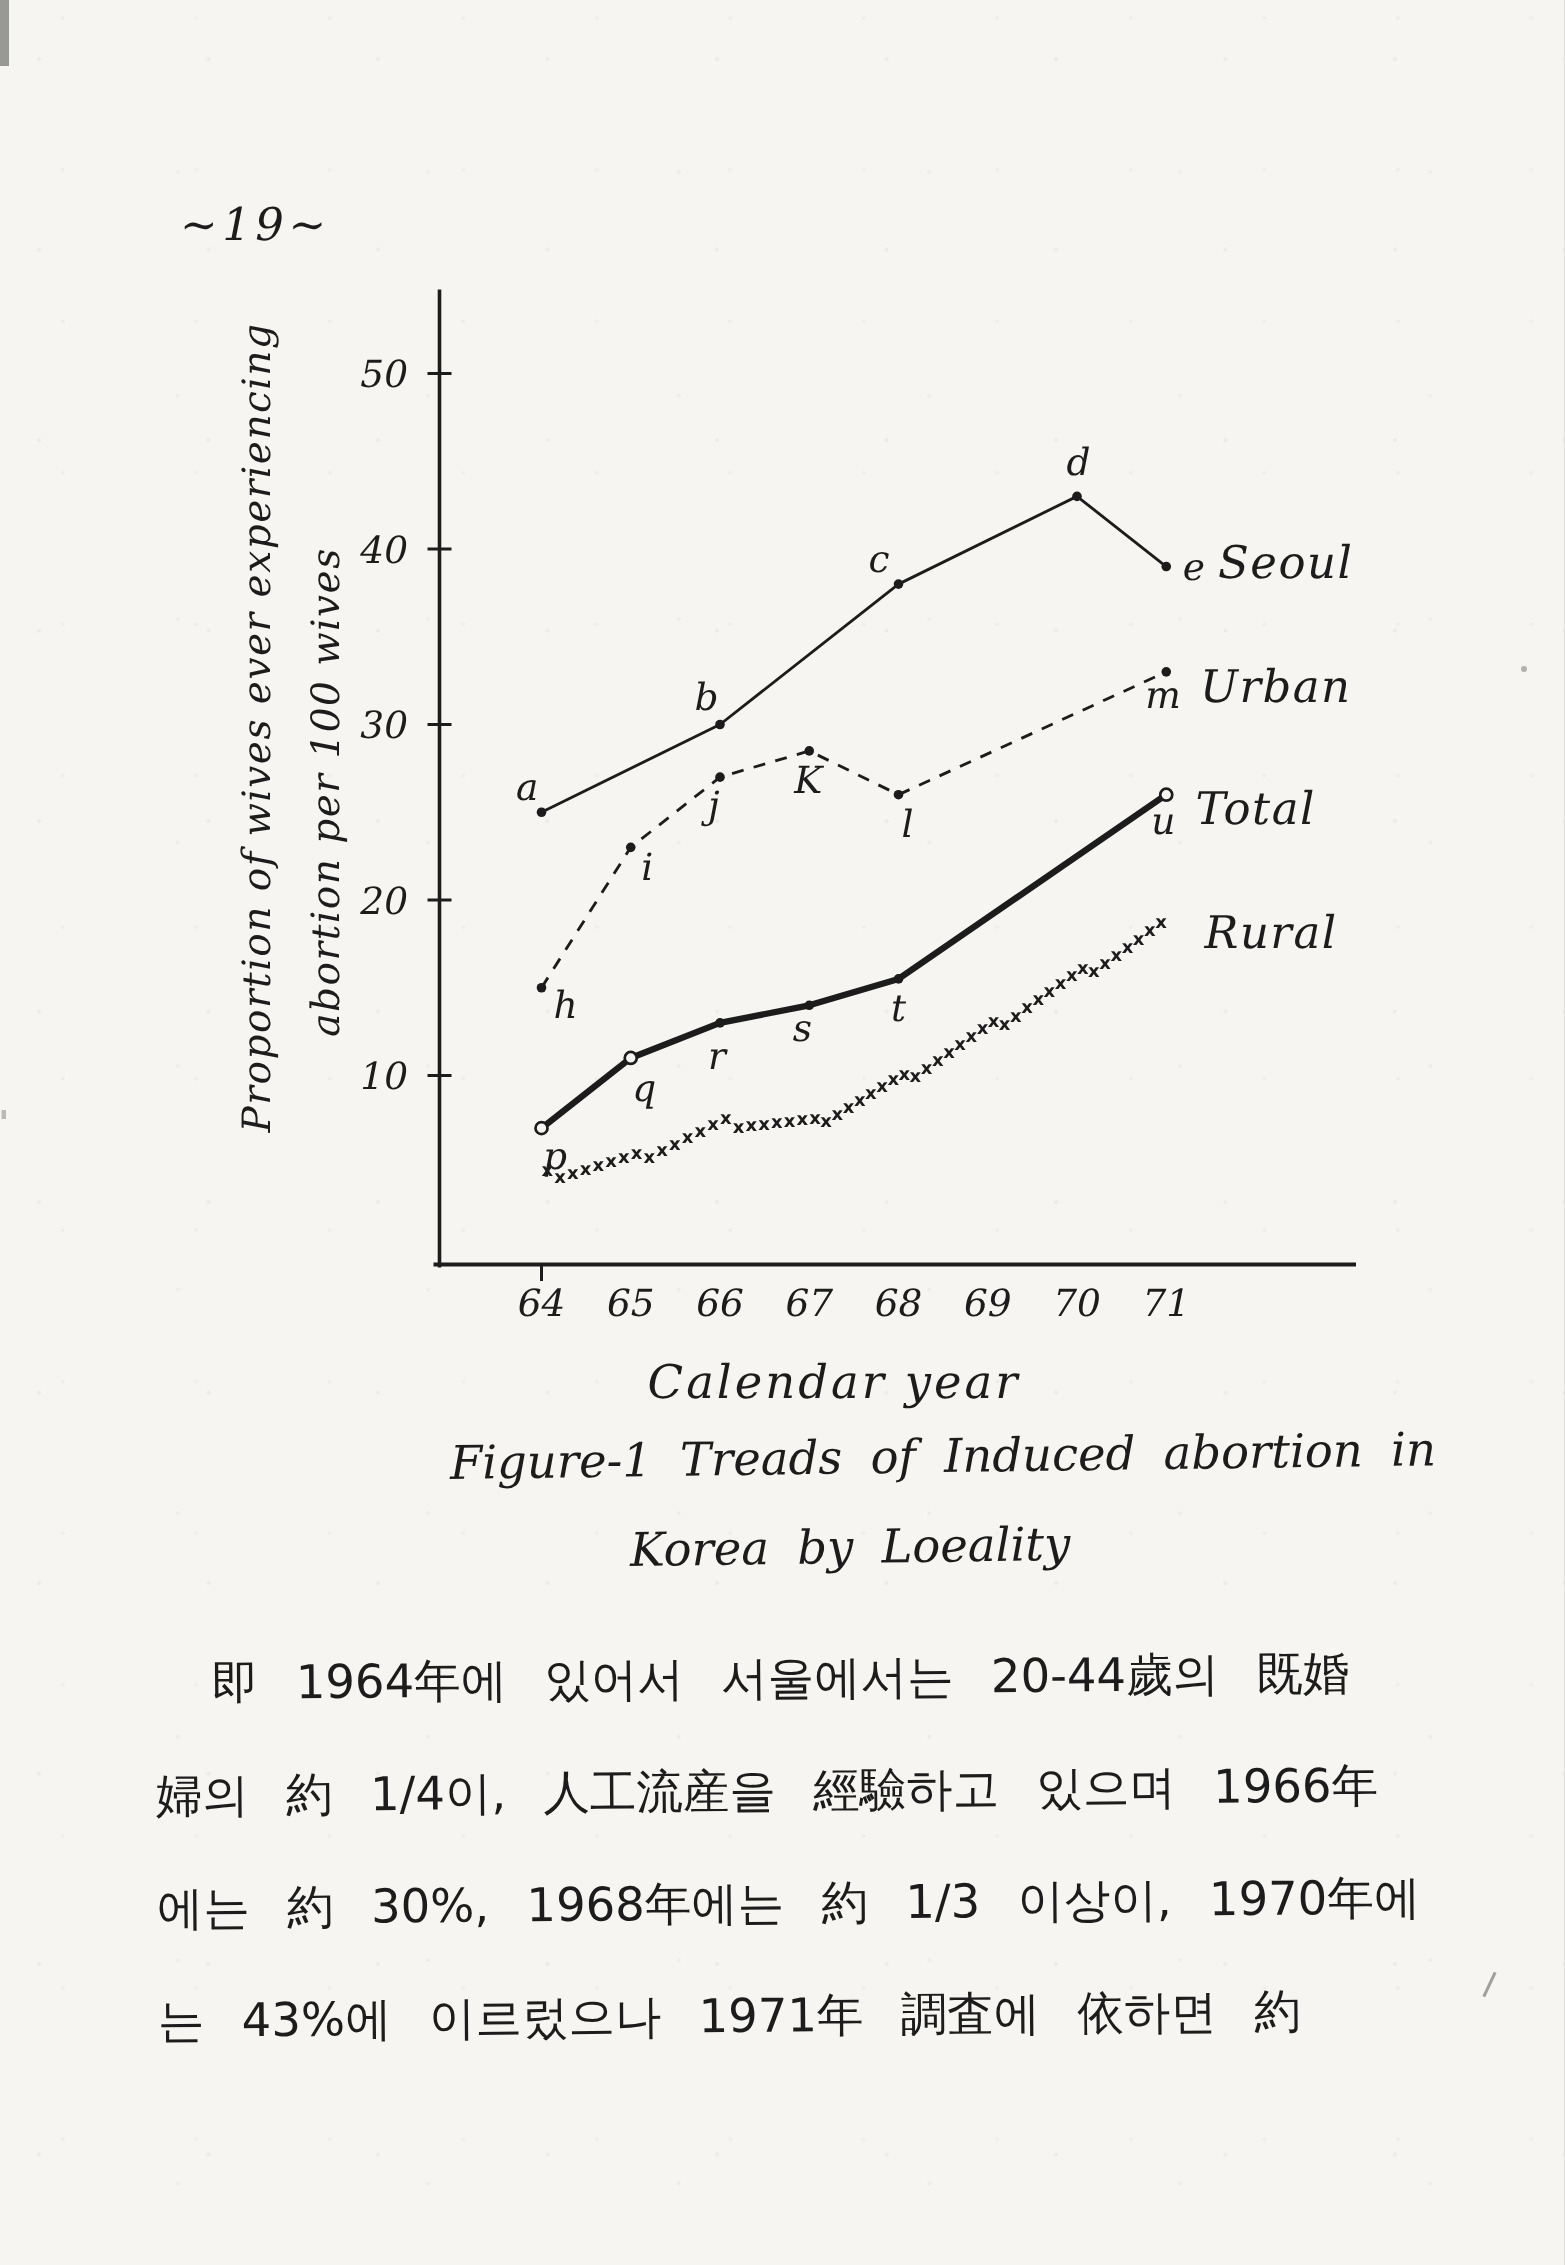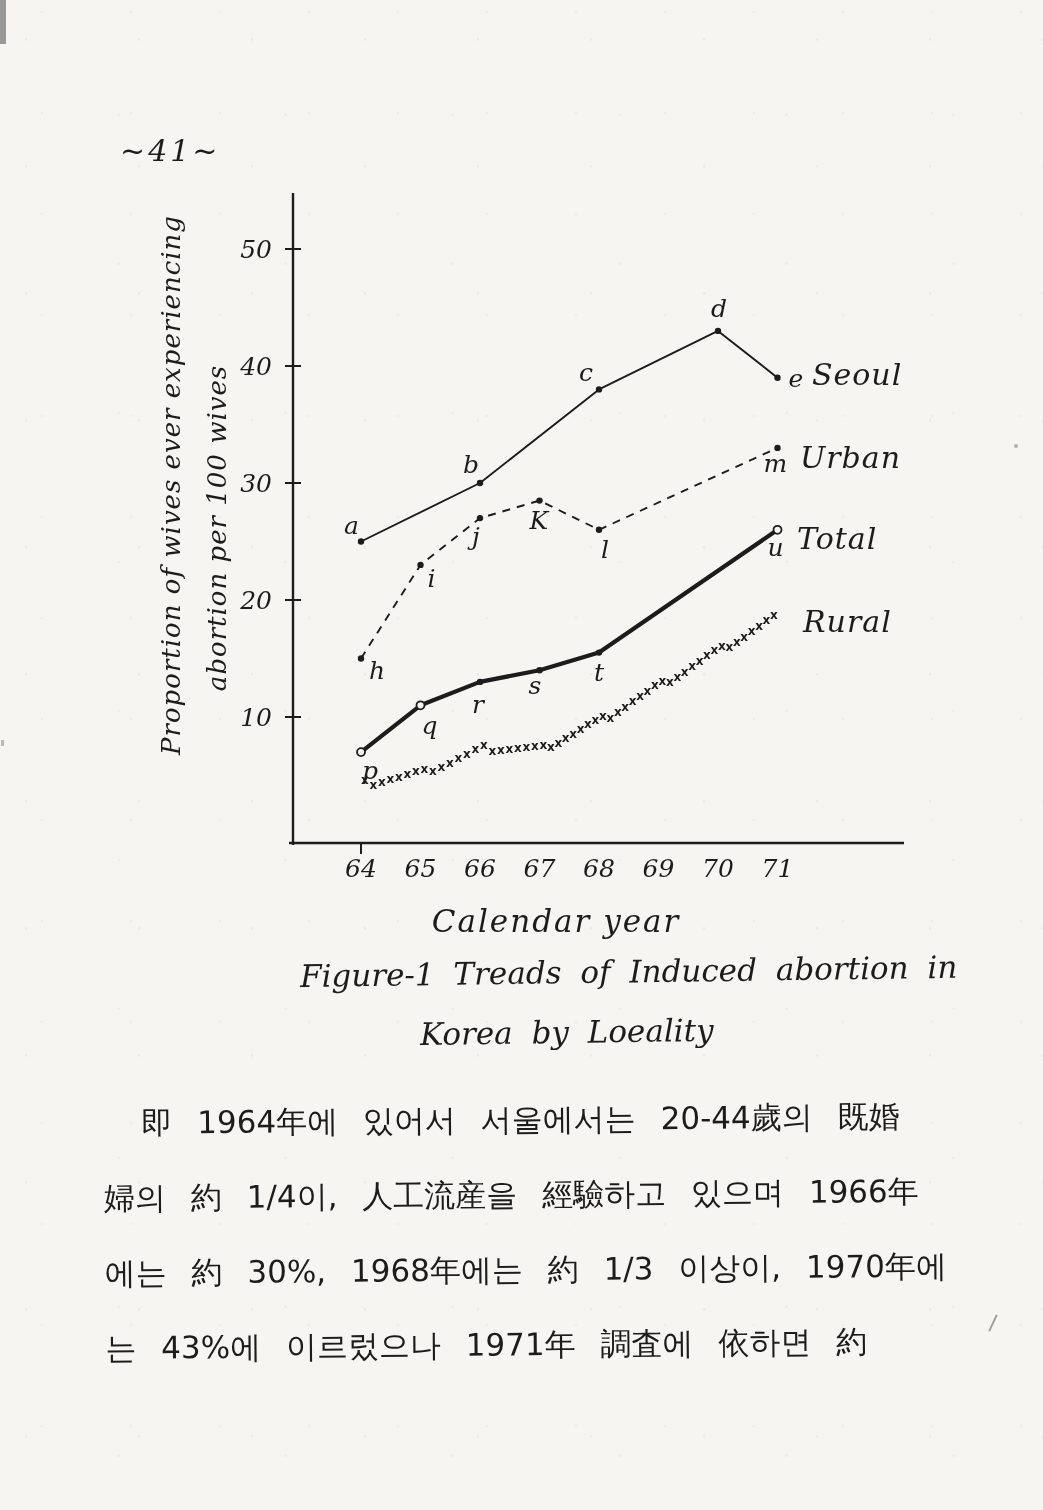--- a/index.html
+++ b/index.html
@@ -40,21 +40,21 @@
   .art-corner{left:0;top:0;width:6px;height:44px;opacity:.55;}
   .art-right{left:1014px;top:444px;width:4px;height:4px;border-radius:50%;opacity:.4;}
   .art-slash{left:992px;top:1314px;width:2px;height:18px;opacity:.5;transform:rotate(25deg);}
   .art-left{left:1px;top:740px;width:3px;height:6px;opacity:.35;}
 </style>
 </head>
 <body>
 
 <div class="page">
 
-  <div class="hw-text page-number">~41~</div>
+  <div class="hw-text page-number">~19~</div>
 
   <svg id="chart-svg" width="1043" height="1510" viewBox="0 0 1043 1510" style="position:absolute;left:0;top:0;">
 
     <line x1="293" y1="193" x2="293" y2="845" stroke="#1c1c1c" stroke-width="2.4"></line>
     <line x1="289" y1="843" x2="904" y2="843" stroke="#1c1c1c" stroke-width="2.6"></line>
     <line x1="361" y1="843" x2="361" y2="854" stroke="#1c1c1c" stroke-width="2"></line>
 
     <text class="ylab" text-anchor="middle" transform="translate(180,485) rotate(-90)">Proportion of wives ever experiencing</text>
     <text class="ylab" text-anchor="middle" transform="translate(226,528) rotate(-90)">abortion per 100 wives</text>
 

